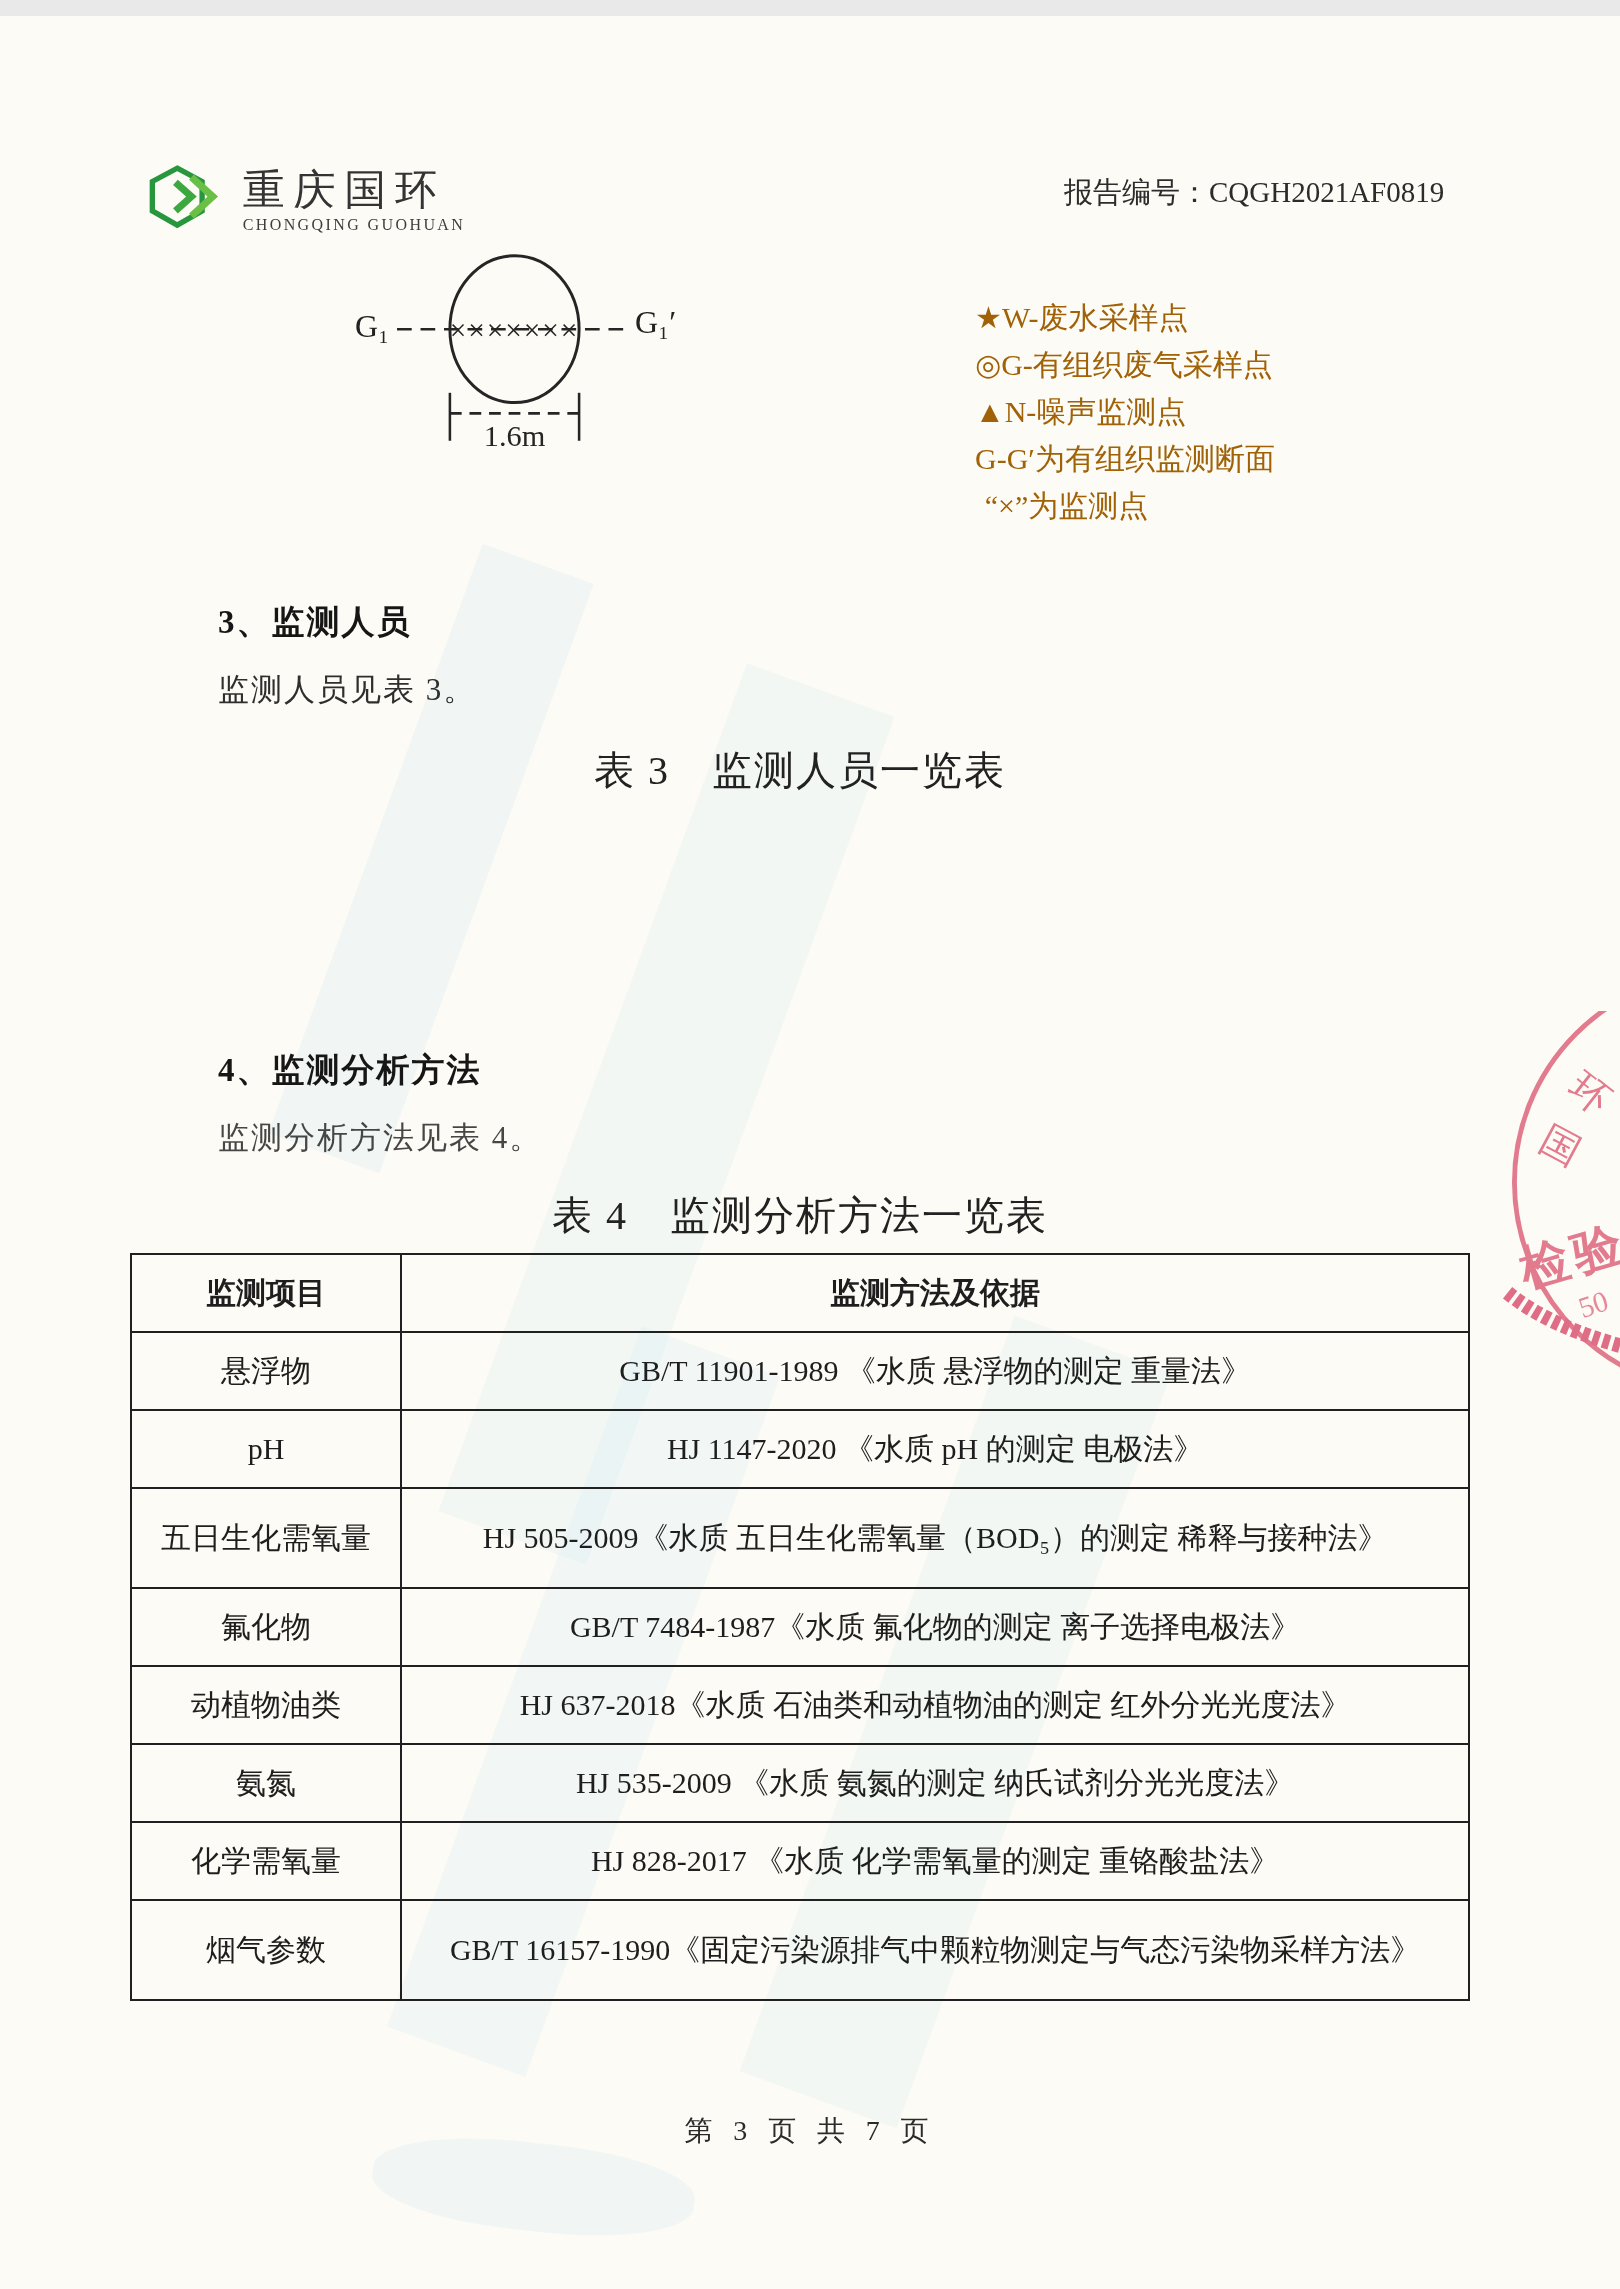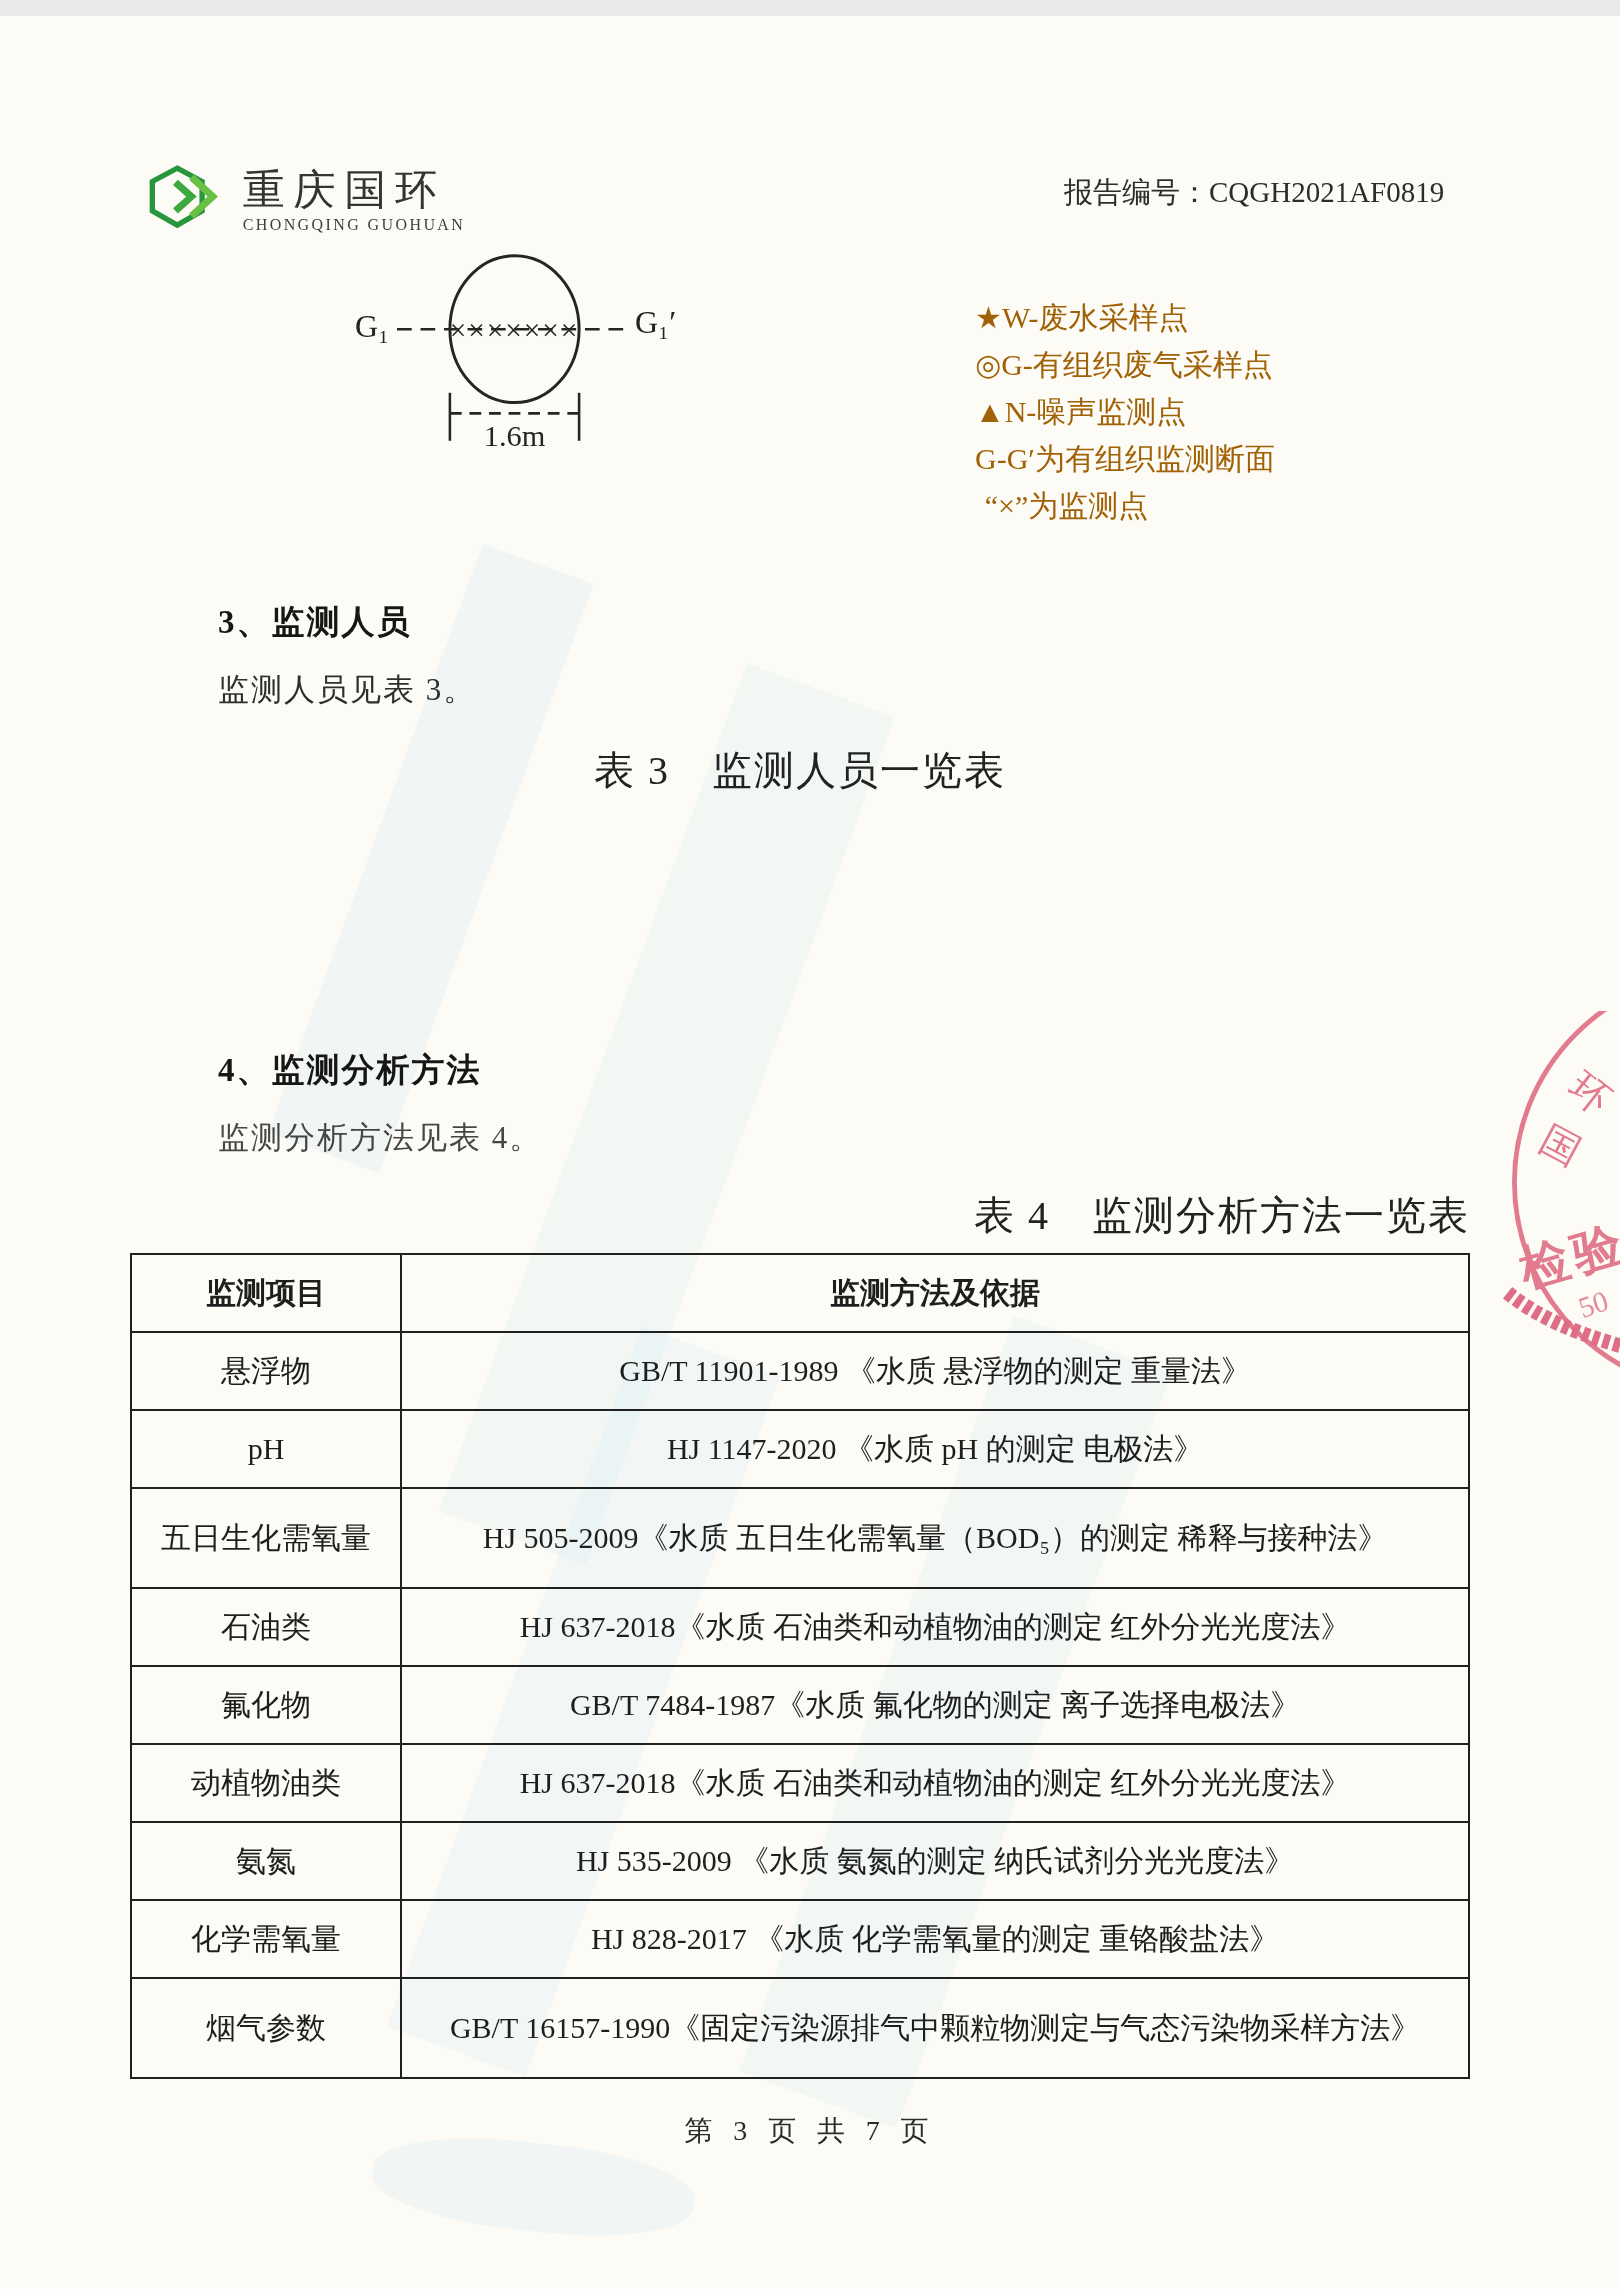--- a/index.html
+++ b/index.html
@@ -101,43 +101,39 @@
     <div class="legend-line indent">“×”为监测点</div>
   </div>
 
   <div class="sec-heading" style="top:584px;">3、监测人员</div>
   <div class="sec-body" style="top:653px;">监测人员见表 3。</div>
   <div class="tbl-caption" style="top:727px;">表 3　监测人员一览表</div>
 
 
   <div class="sec-heading" style="top:1032px;">4、监测分析方法</div>
   <div class="sec-body" style="top:1101px;opacity:.88;">监测分析方法见表 4。</div>
-  <div class="tbl-caption" style="top:1172px;text-align:right;">表 4　监测分析方法一览表</div>
+  <div class="tbl-caption" style="top:1172px;">表 4　监测分析方法一览表</div>
 
   <table class="t4">
     <tbody>
         <tr class="hd">
       <td class="item">监测项目</td>
       <td>监测方法及依据</td>
     </tr>
     <tr class="r">
       <td class="item">悬浮物</td>
       <td class="method">GB/T 11901-1989 《水质 悬浮物的测定 重量法》</td>
     </tr>
     <tr class="r">
       <td class="item">pH</td>
       <td class="method">HJ 1147-2020 《水质 pH 的测定 电极法》</td>
     </tr>
     <tr class="tall">
       <td class="item">五日生化需氧量</td>
       <td class="method">HJ 505-2009《水质 五日生化需氧量（BOD₅）的测定 稀释与接种法》</td>
-    </tr>
-    <tr class="r">
-      <td class="item">石油类</td>
-      <td class="method">HJ 637-2018《水质 石油类和动植物油的测定 红外分光光度法》</td>
     </tr>
     <tr class="r">
       <td class="item">氟化物</td>
       <td class="method">GB/T 7484-1987《水质 氟化物的测定 离子选择电极法》</td>
     </tr>
     <tr class="r">
       <td class="item">动植物油类</td>
       <td class="method">HJ 637-2018《水质 石油类和动植物油的测定 红外分光光度法》</td>
     </tr>
     <tr class="r">

